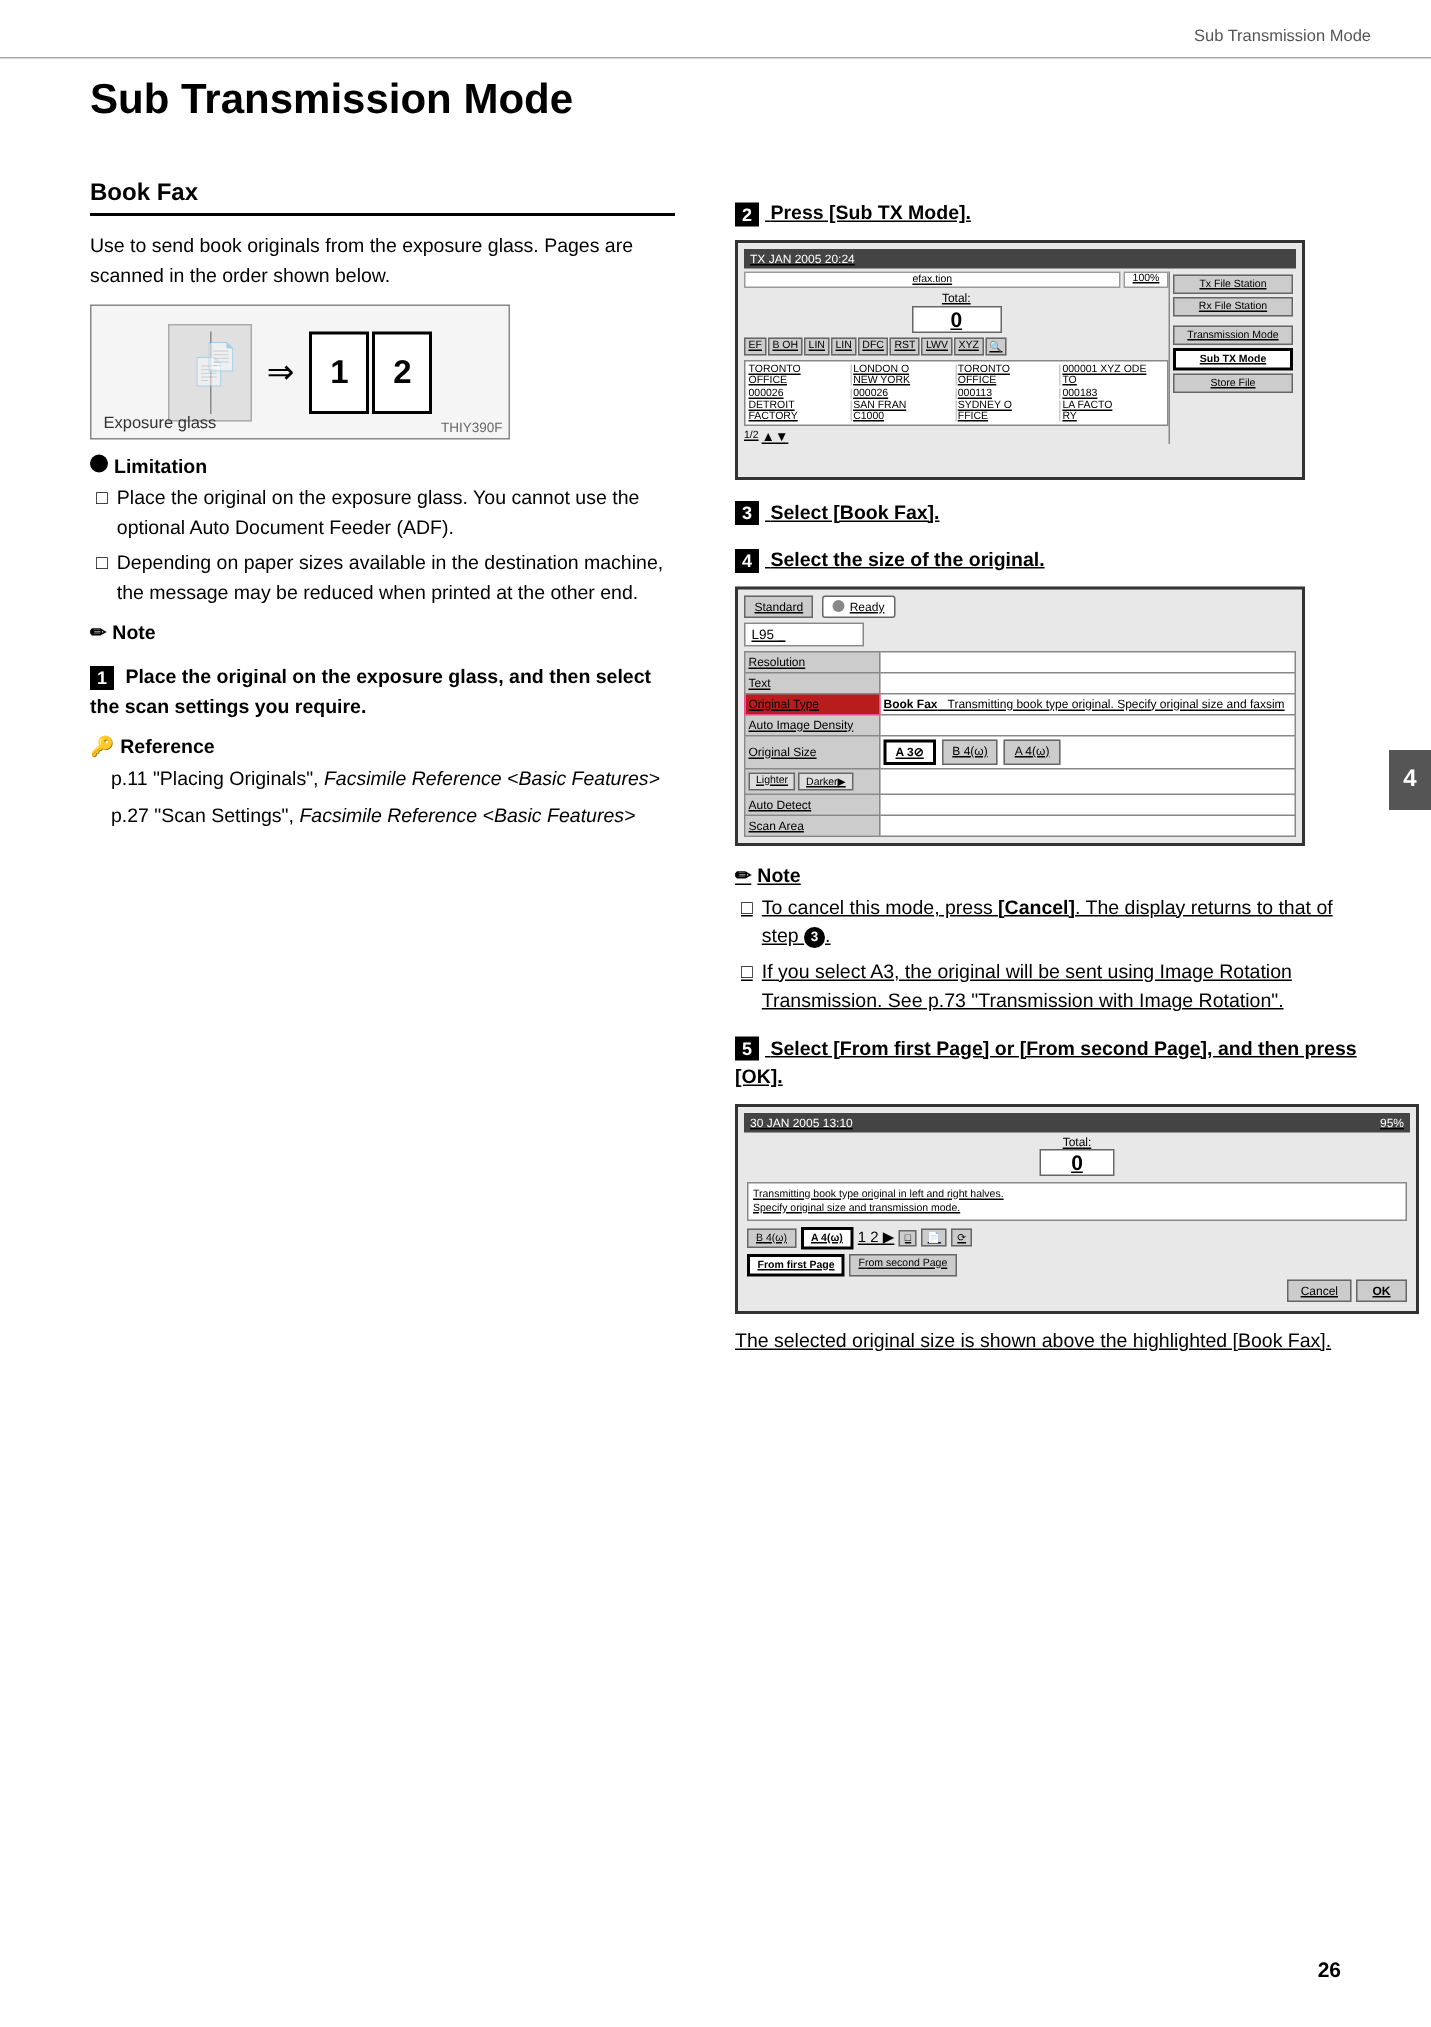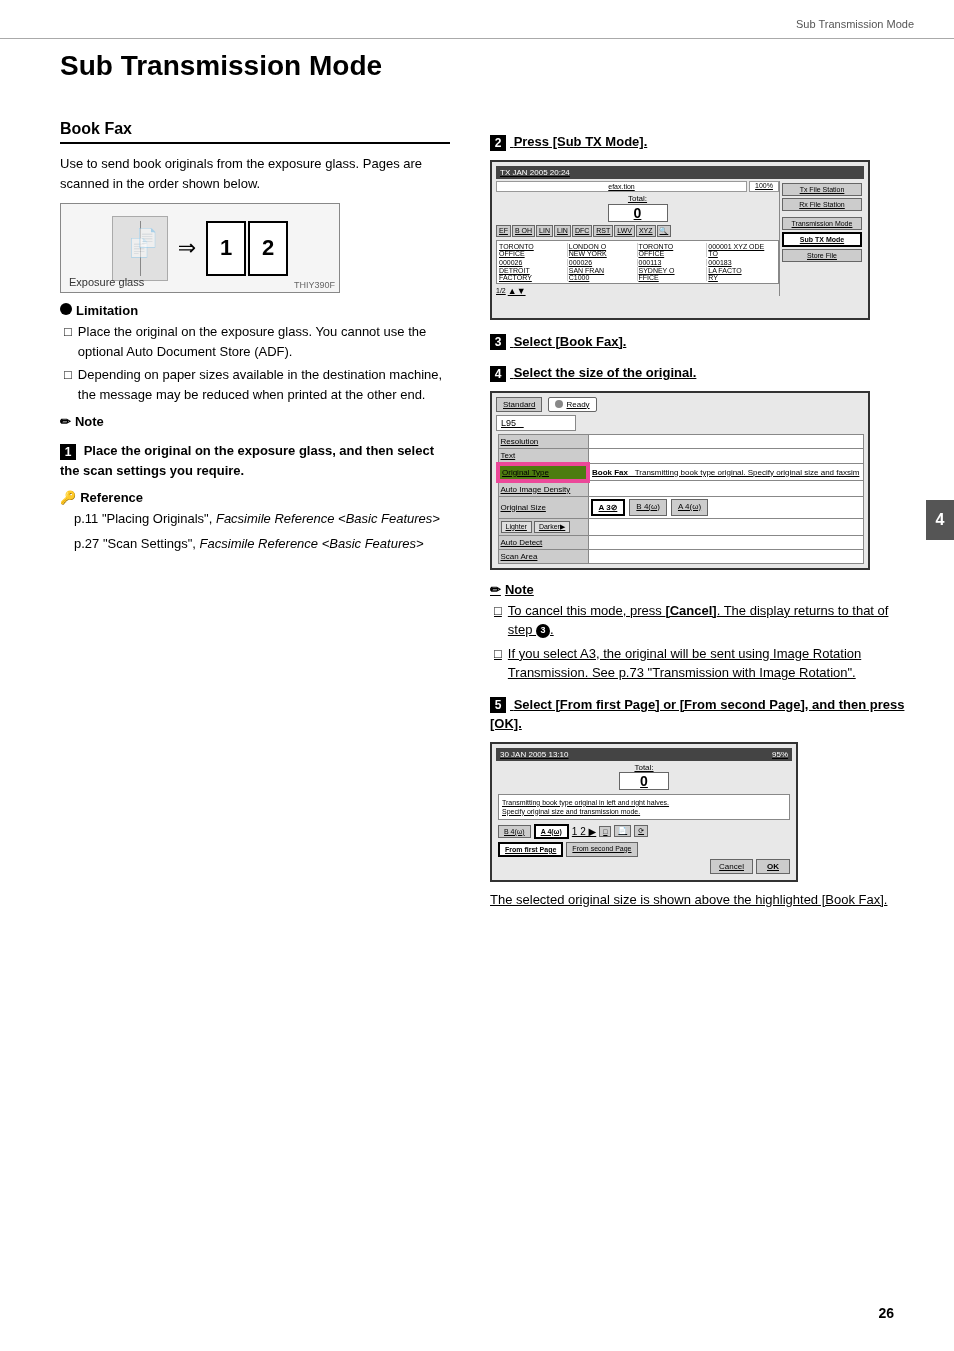--- a/index.html
+++ b/index.html
@@ -226,21 +226,21 @@
       width: 380px;
       margin: 8px 0;
       padding: 4px;
       font-size: 9px;
     }
 
     
     .step5-screen {
       border: 2px solid #333;
       background: #e8e8e8;
-      width: 308px;
+      width: 456px;
       margin: 8px 0;
       padding: 4px;
       font-size: 9px;
     }
 
     
     .side-tab {
       position: absolute;
       right: 0;
       top: 500px;
@@ -315,21 +315,21 @@
     <div class="diagram-label">Exposure glass</div>
     <div class="diagram-code">THIY390F</div>
   </div>
 
   <div class="note-block">
     <div class="note-title">
       <span class="icon-bullet"></span>
       <span>Limitation</span>
     </div>
     <div class="checkbox-item">
-      <span>Place the original on the exposure glass. You cannot use the optional Auto Document Store (ADF).</span>
+      <span>Place the original on the exposure glass. You cannot use the optional Auto Document Feeder (ADF).</span>
     </div>
     <div class="checkbox-item">
       <span>Depending on paper sizes available in the destination machine, the message may be reduced when printed at the other end.</span>
     </div>
   </div>
 
   <div class="note-block">
     <div class="note-title">
       <span class="icon-pencil">✏</span>
       <strong>Note</strong>
@@ -469,21 +469,21 @@
       <div style="display:table;width:100%;border-collapse:collapse;font-size:8px;">
         <div style="display:table-row;">
           <div style="display:table-cell;width:90px;background:#ccc;border:1px solid #888;padding:2px;">Resolution</div>
           <div style="display:table-cell;background:#fff;border:1px solid #888;padding:2px;"></div>
         </div>
         <div style="display:table-row;">
           <div style="display:table-cell;width:90px;background:#ccc;border:1px solid #888;padding:2px;">Text</div>
           <div style="display:table-cell;background:#fff;border:1px solid #888;padding:2px;"></div>
         </div>
         <div style="display:table-row;">
-          <div style="display:table-cell;width:90px;background:#4d7c0f;border:4px solid #ec4899;padding:2px;">Original Type</div>
+          <div style="display:table-cell;width:90px;background:#b91c1c;border:1px solid #ec4899;padding:2px;">Original Type</div>
           <div style="display:table-cell;background:#fff;border:1px solid #888;padding:2px;">
             <strong>Book Fax</strong>&nbsp;&nbsp;&nbsp;Transmitting book type original. Specify original size and faxsim
           </div>
         </div>
         <div style="display:table-row;">
           <div style="display:table-cell;width:90px;background:#ccc;border:1px solid #888;padding:2px;">Auto Image Density</div>
           <div style="display:table-cell;background:#fff;border:1px solid #888;padding:2px;"></div>
         </div>
         <div style="display:table-row;">
           <div style="display:table-cell;width:90px;background:#ccc;border:1px solid #888;padding:2px;">Original Size</div>

